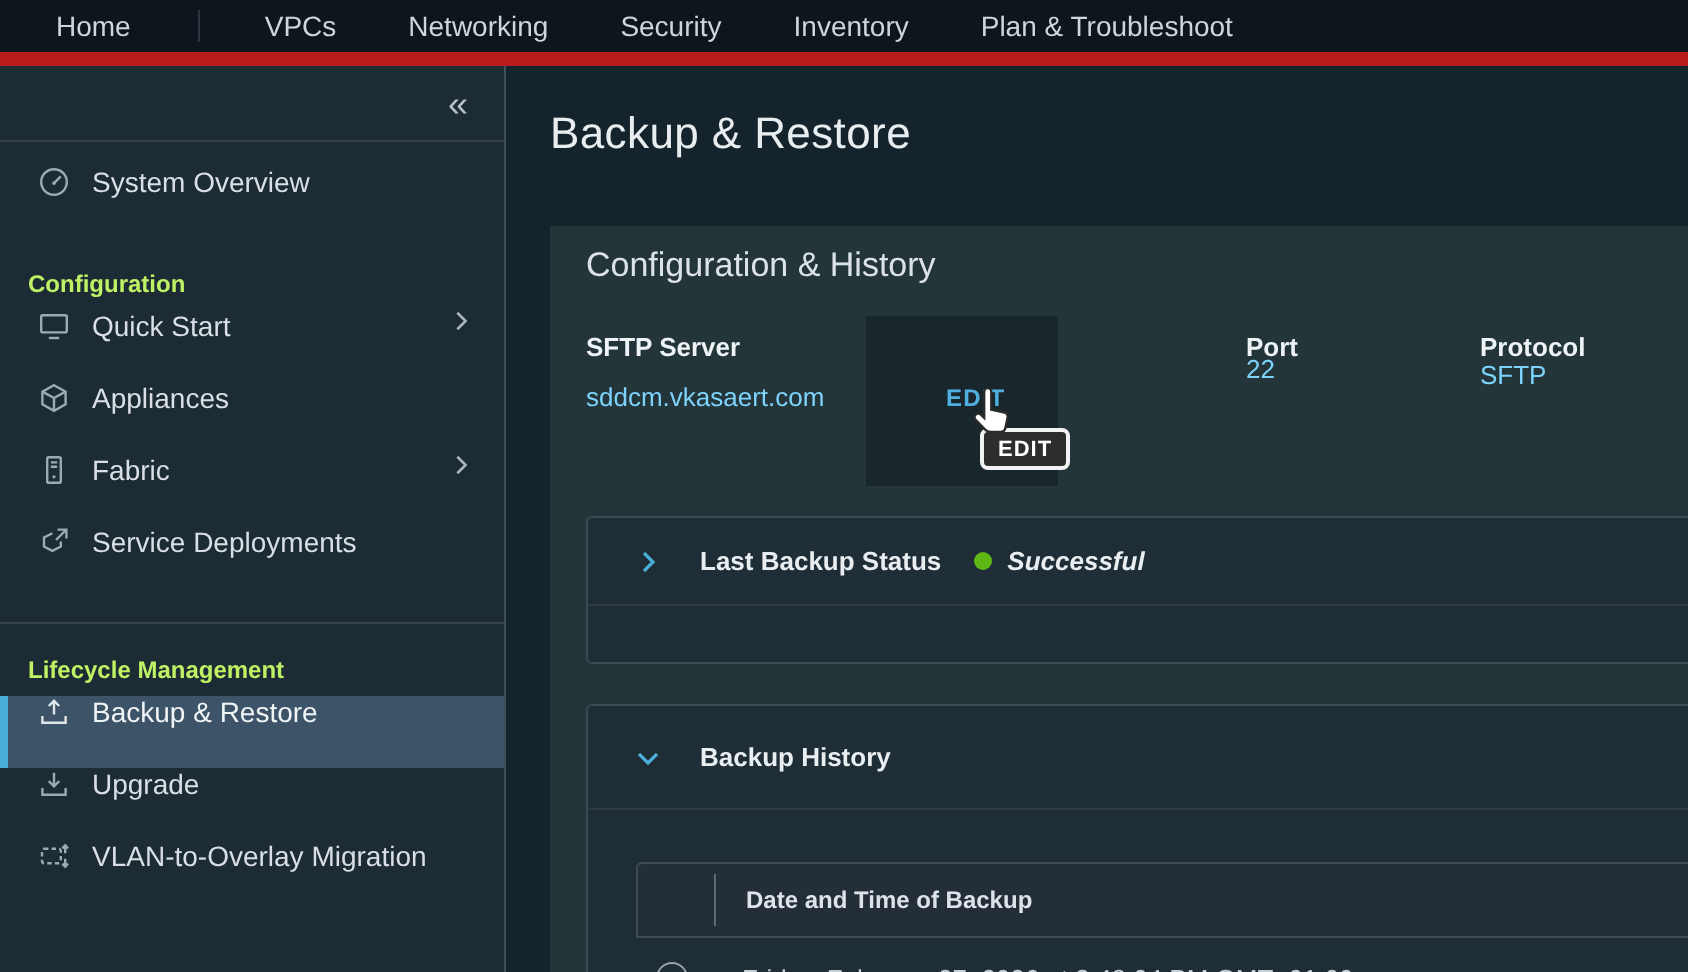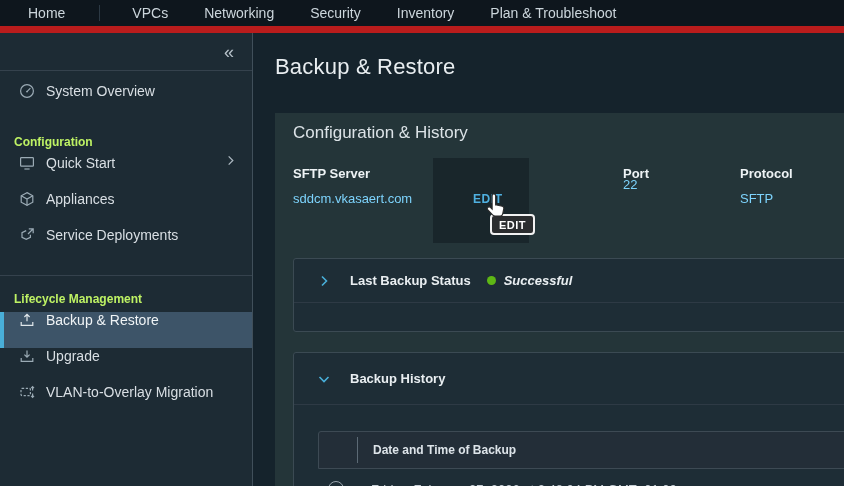--- a/index.html
+++ b/index.html
@@ -41,21 +41,21 @@
           overflow:hidden; }
   .page-title { position:absolute; left:21px; top:21px; font-size:22px; color:#e8edf0;
           letter-spacing:.2px; }
   .panel { position:absolute; left:21px; top:80px; right:-10px; bottom:-10px; background:#243539; }
   .panel-title { position:absolute; left:18px; top:10px; font-size:17px; color:#dce3e7; }
 
   .field-label { position:absolute; font-size:13px; font-weight:700; color:#eef3f5; }
   .field-value { position:absolute; font-size:13px; color:#7dd3fc;text-align:right; }
   .lbl-sftp  { left:18px;  top:53px; }  .val-sftp  { left:18px;  top:78px; }
   .lbl-port  { left:348px; top:53px; }  .val-port  { left:348px; top:64px; }
-  .lbl-proto { left:465px; top:53px; }  .val-proto { left:465px; top:78px; }
+  .lbl-proto { left:465px; top:53px; }  .val-proto { left:465px; top:67px; }
 
   .dark-band { position:absolute; left:158px; top:45px; width:96px; height:85px;
                background:rgba(8,16,22,.38); }
   .edit-link { position:absolute; left:198px; top:79px; font-size:12px; font-weight:700;
                letter-spacing:.6px; color:#4fb0e0; cursor:pointer; }
 
   .cursor-wrap { position:absolute; left:209px; top:81px; width:24px; height:26px; z-index:60; }
   .tooltip { position:absolute; left:215px; top:101px; background:#2b2d2f;
              border:2px solid #f2f2f2; border-radius:4px; color:#ffffff; font-size:11px;
              font-weight:700; letter-spacing:.5px; padding:3px 7px 2px; z-index:55; }
@@ -136,20 +136,35 @@
     <div class="side-item">
       <span class="ic">
         <svg viewBox="0 0 16 16" fill="none" stroke="currentColor" stroke-width="1.2">
           <path d="M8 1.6 13.8 4.8v6.4L8 14.4 2.2 11.2V4.8z"></path>
             <path d="M2.2 4.8 8 8l5.8-3.2M8 8v6.4"></path>
         </svg>
       </span>
       <span>Appliances</span>
     </div>
 
+    <div class="side-item">
+      <span class="ic">
+        <svg viewBox="0 0 16 16" fill="none" stroke="currentColor" stroke-width="1.2">
+          <rect x="4.6" y="1.6" width="6.8" height="12.8" rx="0.8"></rect>
+            <path d="M6.4 4.2h3.2M6.4 6.4h3.2"></path>
+            <circle cx="8" cy="11.4" r="0.8" fill="currentColor" stroke="none"></circle>
+        </svg>
+      </span>
+      <span>Fabric</span>
+      <span class="side-chev">
+        <svg viewBox="0 0 12 12" fill="none" stroke="currentColor" stroke-width="1.4">
+            <path d="M4 1.5 8.5 6 4 10.5"></path>
+          </svg>
+      </span>
+    </div>
 
     <div class="side-item">
       <span class="ic">
         <svg viewBox="0 0 16 16" fill="none" stroke="currentColor" stroke-width="1.2">
           <path d="M7.2 3.6 3 5.7v4.6l4.2 2.1 4.2-2.1V7.8"></path>
             <path d="M9.8 1.8h4.4v4.4M14 2 9 7"></path>
         </svg>
       </span>
       <span>Service Deployments</span>
     </div>

